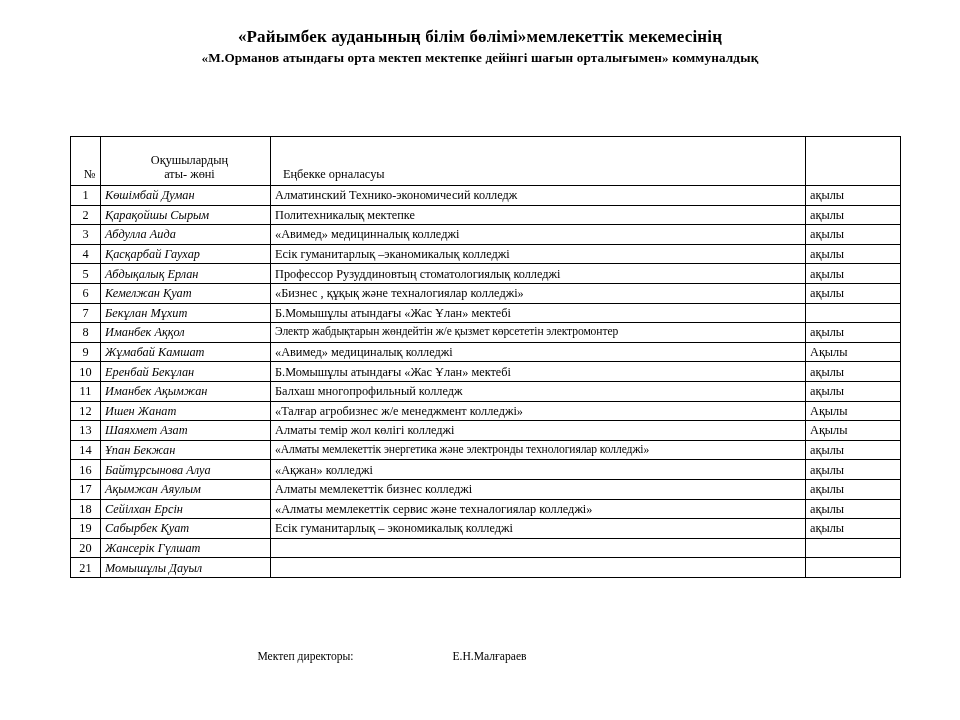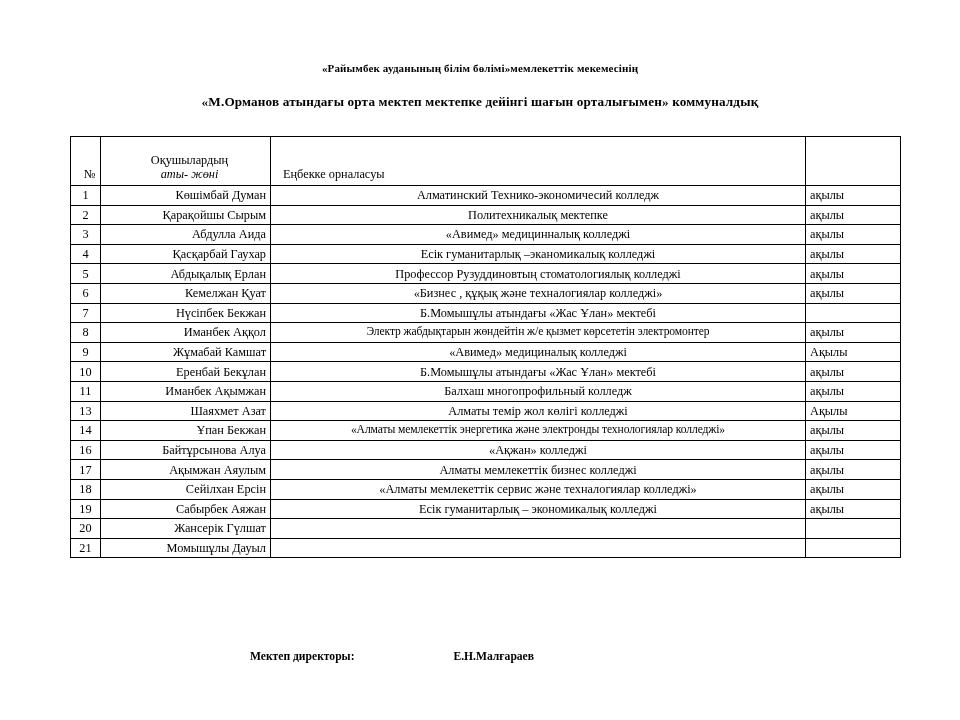--- a/index.html
+++ b/index.html
@@ -23,22 +23,22 @@
     text-align: center;
   }
   .title-line {
     font-family: "Liberation Serif", "DejaVu Serif", serif;
     font-weight: bold;
     font-size: 13.2px;
     line-height: 21px;
     letter-spacing: 0.15px;
     white-space: nowrap;
   }
-  .title-line-1 { font-size: 11px; margin-top: 32px; }
-  .title-line-2 { font-size: 13.2px; margin-top: 12px; }
+  .title-line-1 { font-size: 17px; }
+  .title-line-2 { font-size: 13.2px; }
   .title-line-3 { font-size: 13.2px; }
 
   
   .table-wrap {
     position: absolute;
     left: 70px;
     top: 136px;
     width: 830px;
   }
   table.placement-table {
@@ -76,41 +76,42 @@
   td.head-num {
     text-align: center;
     vertical-align: bottom;
   }
   td.head-name {
     text-align: center;
     vertical-align: top;
     padding-top: 3px;
   }
   .head-name-l1 { display: block; }
-  .head-name-l2 { display: block; font-style: italic; }
+  .head-name-l2 { display: block; }
   td.head-place {
     vertical-align: top;
     padding-top: 3px;
     padding-left: 30px;
   }
   td.head-pay { }
 
   
   tr.data-row td {
     height: 18.6px;
   }
   td.cell-num {
     text-align: center;
   }
   td.cell-name {
-    text-align: right;
+    text-align: left;
     padding-left: 7px;
+    font-style: italic;
   }
   td.cell-place {
-    text-align: center;
+    text-align: left;
     padding-left: 5px;
   }
   td.cell-pay {
     text-align: left;
     padding-left: 9px;
   }
   td.cell-place.long {
     font-size: 11.6px;
     letter-spacing: -0.1px;
   }
@@ -118,21 +119,20 @@
   
   .footer {
     position: absolute;
     left: 0;
     top: 650px;
     width: 784px;
     text-align: center;
     font-size: 11.6px;
     font-family: "Liberation Serif", "DejaVu Serif", serif;
     white-space: nowrap;
-    font-weight: bold;
   }
   .footer .director-label {
     display: inline-block;
   }
   .footer .director-name {
     display: inline-block;
     margin-left: 96px;
   }
 </style>
 </head>
@@ -192,21 +192,21 @@
           <td class="cell-pay">ақылы</td>
         </tr>
         <tr class="data-row">
           <td class="cell-num">6</td>
           <td class="cell-name">Кемелжан Қуат</td>
           <td class="cell-place">«Бизнес , құқық және техналогиялар колледжі»</td>
           <td class="cell-pay">ақылы</td>
         </tr>
         <tr class="data-row">
           <td class="cell-num">7</td>
-          <td class="cell-name">Нүсіпбек Бекжан</td>
+          <td class="cell-name">Бекұлан Мұхит</td>
           <td class="cell-place">Б.Момышұлы атындағы «Жас Ұлан» мектебі</td>
           <td class="cell-pay"></td>
         </tr>
         <tr class="data-row">
           <td class="cell-num">8</td>
           <td class="cell-name">Иманбек Аққол</td>
           <td class="cell-place long">Электр жабдықтарын жөндейтін ж/е қызмет көрсететін электромонтер</td>
           <td class="cell-pay">ақылы</td>
         </tr>
         <tr class="data-row">
@@ -221,20 +221,26 @@
           <td class="cell-place">Б.Момышұлы атындағы «Жас Ұлан» мектебі</td>
           <td class="cell-pay">ақылы</td>
         </tr>
         <tr class="data-row">
           <td class="cell-num">11</td>
           <td class="cell-name">Иманбек  Ақымжан</td>
           <td class="cell-place">Балхаш многопрофильный колледж</td>
           <td class="cell-pay">ақылы</td>
         </tr>
         <tr class="data-row">
+          <td class="cell-num">12</td>
+          <td class="cell-name">Ишен Жанат</td>
+          <td class="cell-place">«Талғар  агробизнес ж/е менеджмент колледжі»</td>
+          <td class="cell-pay">Ақылы</td>
+        </tr>
+        <tr class="data-row">
           <td class="cell-num">13</td>
           <td class="cell-name">Шаяхмет Азат</td>
           <td class="cell-place">Алматы  темір жол көлігі колледжі</td>
           <td class="cell-pay">Ақылы</td>
         </tr>
         <tr class="data-row">
           <td class="cell-num">14</td>
           <td class="cell-name">Ұпан Бекжан</td>
           <td class="cell-place long">«Алматы мемлекеттік  энергетика және электронды технологиялар  колледжі»</td>
           <td class="cell-pay">ақылы</td>
@@ -252,21 +258,21 @@
           <td class="cell-pay">ақылы</td>
         </tr>
         <tr class="data-row">
           <td class="cell-num">18</td>
           <td class="cell-name">Сейілхан Ерсін</td>
           <td class="cell-place">«Алматы мемлекеттік сервис және техналогиялар колледжі»</td>
           <td class="cell-pay">ақылы</td>
         </tr>
         <tr class="data-row">
           <td class="cell-num">19</td>
-          <td class="cell-name">Сабырбек Аяжан</td>
+          <td class="cell-name">Сабырбек Қуат</td>
           <td class="cell-place">Есік гуманитарлық – экономикалық колледжі</td>
           <td class="cell-pay">ақылы</td>
         </tr>
         <tr class="data-row">
           <td class="cell-num">20</td>
           <td class="cell-name">Жансерік Гүлшат</td>
           <td class="cell-place"></td>
           <td class="cell-pay"></td>
         </tr>
         <tr class="data-row">

